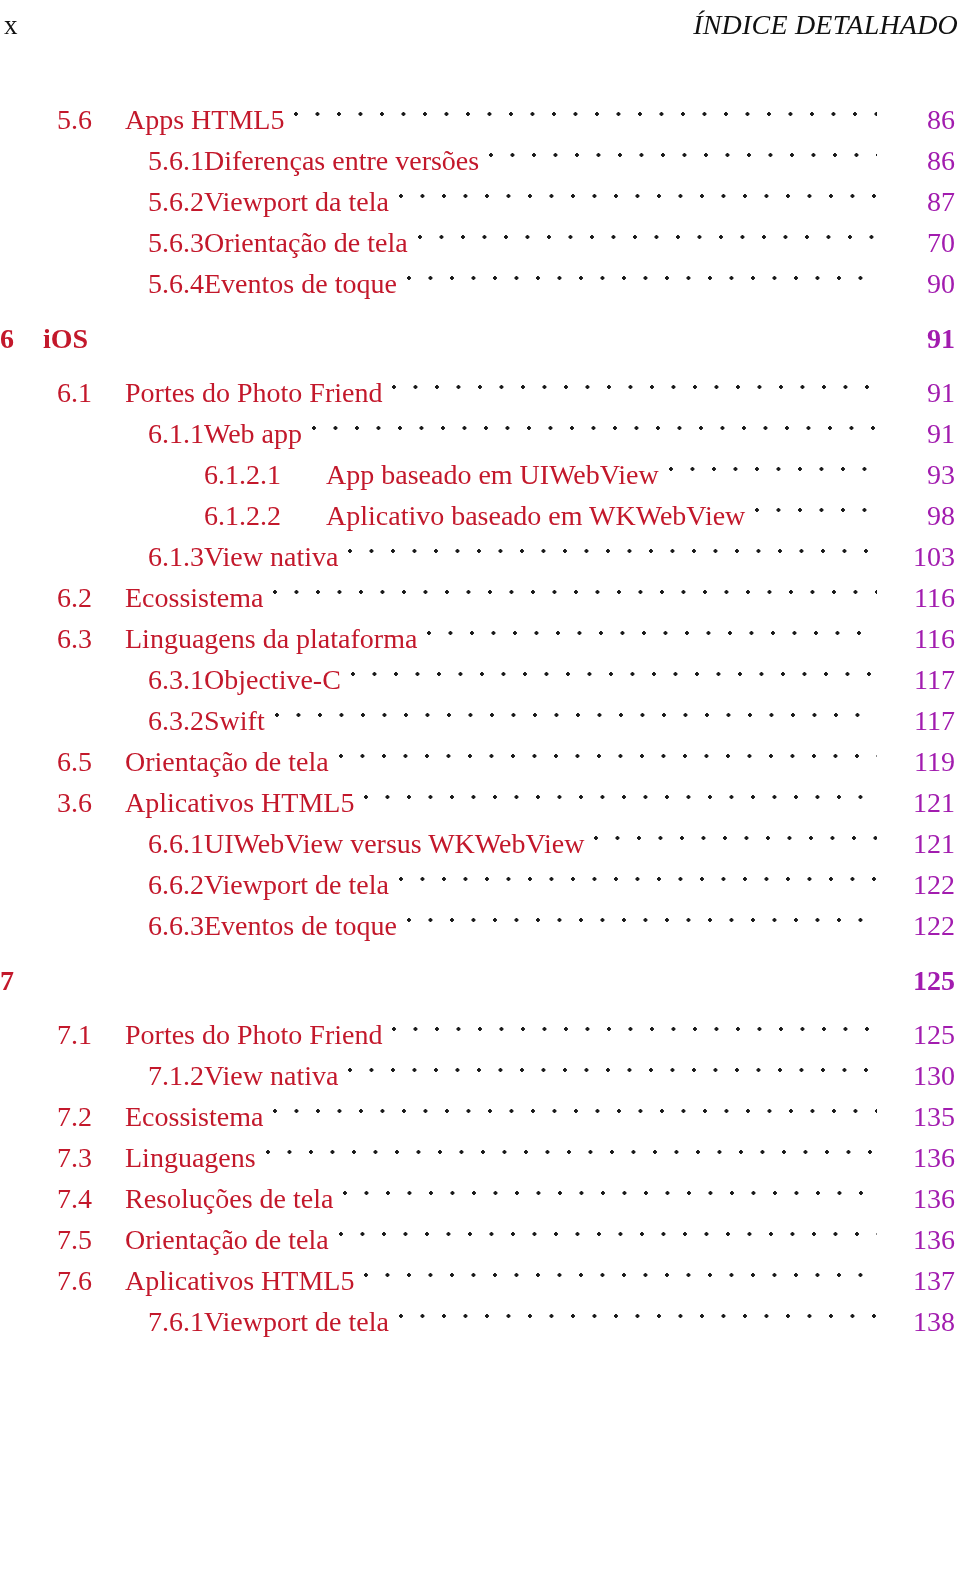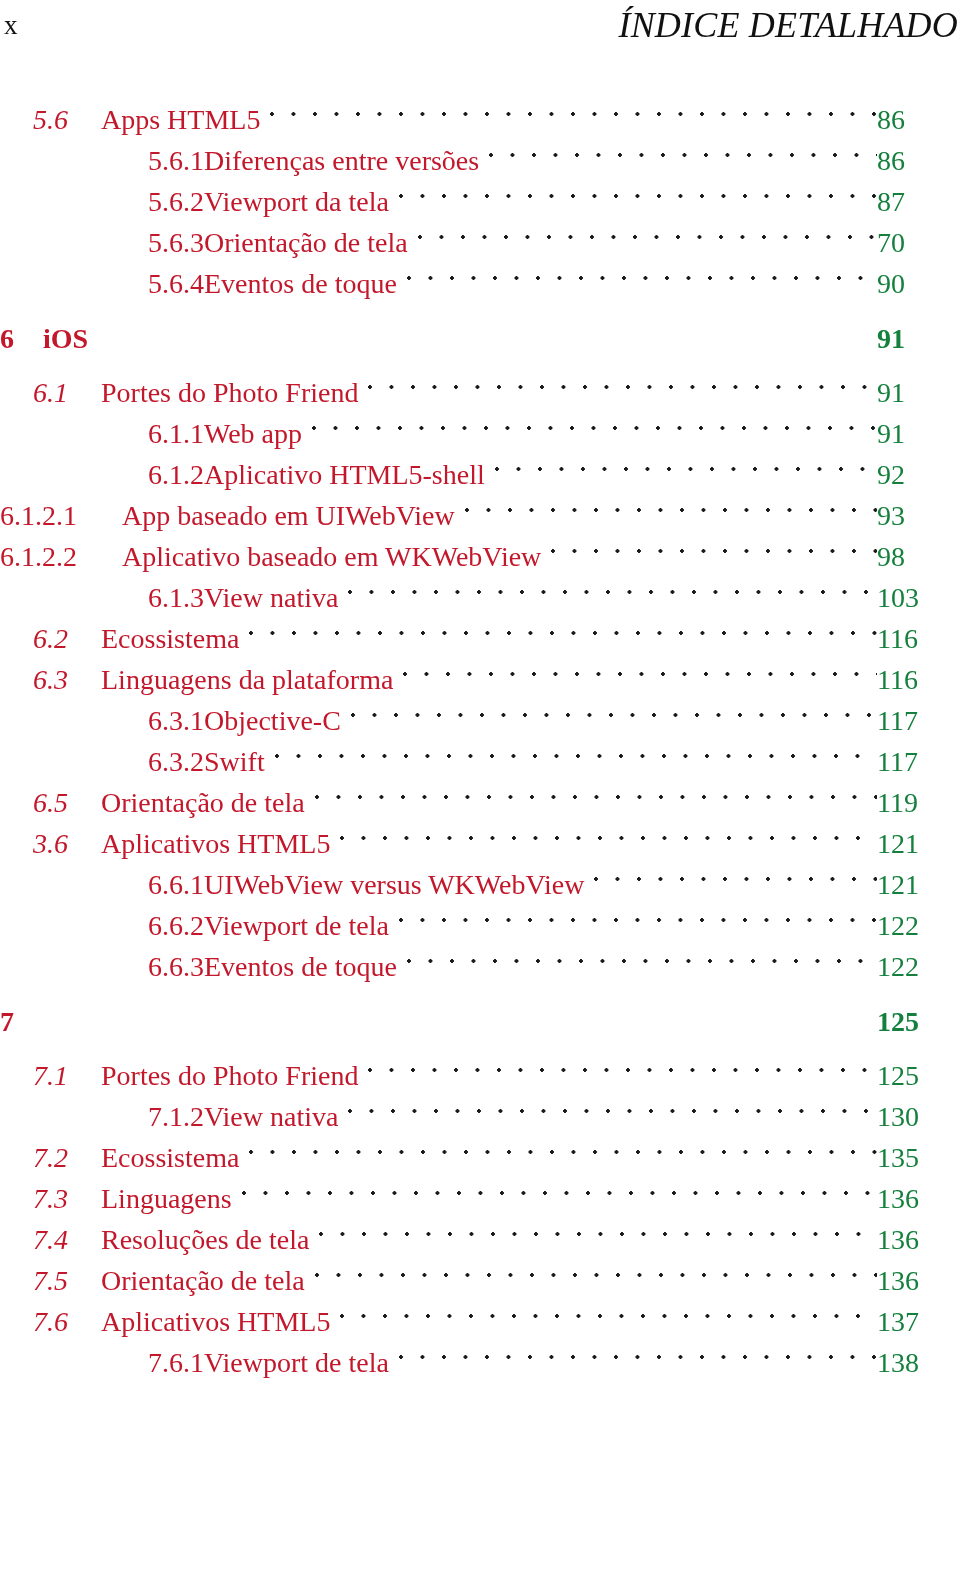--- a/index.html
+++ b/index.html
@@ -31,21 +31,21 @@
     left: 4px;
     top: 0;
     font-size: 27px;
     color: #111111;
     line-height: 34px;
   }
   .header-title {
     position: absolute;
     right: 2px;
     top: 0;
-    font-size: 36px;
+    font-size: 28px;
     font-style: italic;
     color: #111111;
     line-height: 34px;
     letter-spacing: 0.2px;
     white-space: nowrap;
   }
 
   
   .toc {
     position: absolute;
@@ -92,40 +92,40 @@
     right: 0;
     bottom: 13px;
     height: 4px;
     background-image: radial-gradient(circle at 2px 2px, #1a1a1a 1.6px, rgba(0,0,0,0) 1.9px);
     background-size: 21.5px 4px;
     background-repeat: repeat-x;
   }
   .pageno {
     flex: 0 0 auto;
     width: 78px;
-    text-align: left;
+    text-align: right;
     padding-right: 5px;
-    color: #15803d;
+    color: #a21caf;
     font-size: 28px;
   }
   .toc-row.chapter .pageno {
     font-weight: bold;
   }
 
   
   .lvl1 .num   { width: 43px; }
   .lvl1 .title { }
 
-  .lvl2 .num   { width: 68px; margin-left: 33px; font-style: italic; }
+  .lvl2 .num   { width: 68px; margin-left: 57px; }
   .lvl2 .title { }
 
   .lvl3 .num   { width: 92px; margin-left: 112px; text-align: right; }
   .lvl3 .title { }
 
-  .lvl4 .num   { width: 122px; }
+  .lvl4 .num   { width: 122px; margin-left: 204px; }
   .lvl4 .title { }
 </style>
 </head>
 <body>
 
 <div class="page">
 
   <div class="page-header">
     <span class="folio">x</span>
     <span class="header-title">ÍNDICE DETALHADO</span>
@@ -187,28 +187,20 @@
         <span class="pageno">91</span>
       </div>
       <div class="toc-row lvl3">
         <span class="num">6.1.1</span>
         <span class="title">Web app</span>
         <span class="leader">
           <span class="dots"></span>
         </span>
         <span class="pageno">91</span>
       </div>
-      <div class="toc-row lvl3">
-        <span class="num">6.1.2</span>
-        <span class="title">Aplicativo HTML5-shell</span>
-        <span class="leader">
-          <span class="dots"></span>
-        </span>
-        <span class="pageno">92</span>
-      </div>
       <div class="toc-row lvl4">
         <span class="num">6.1.2.1</span>
         <span class="title">App baseado em UIWebView</span>
         <span class="leader">
           <span class="dots"></span>
         </span>
         <span class="pageno">93</span>
       </div>
       <div class="toc-row lvl4">
         <span class="num">6.1.2.2</span>

